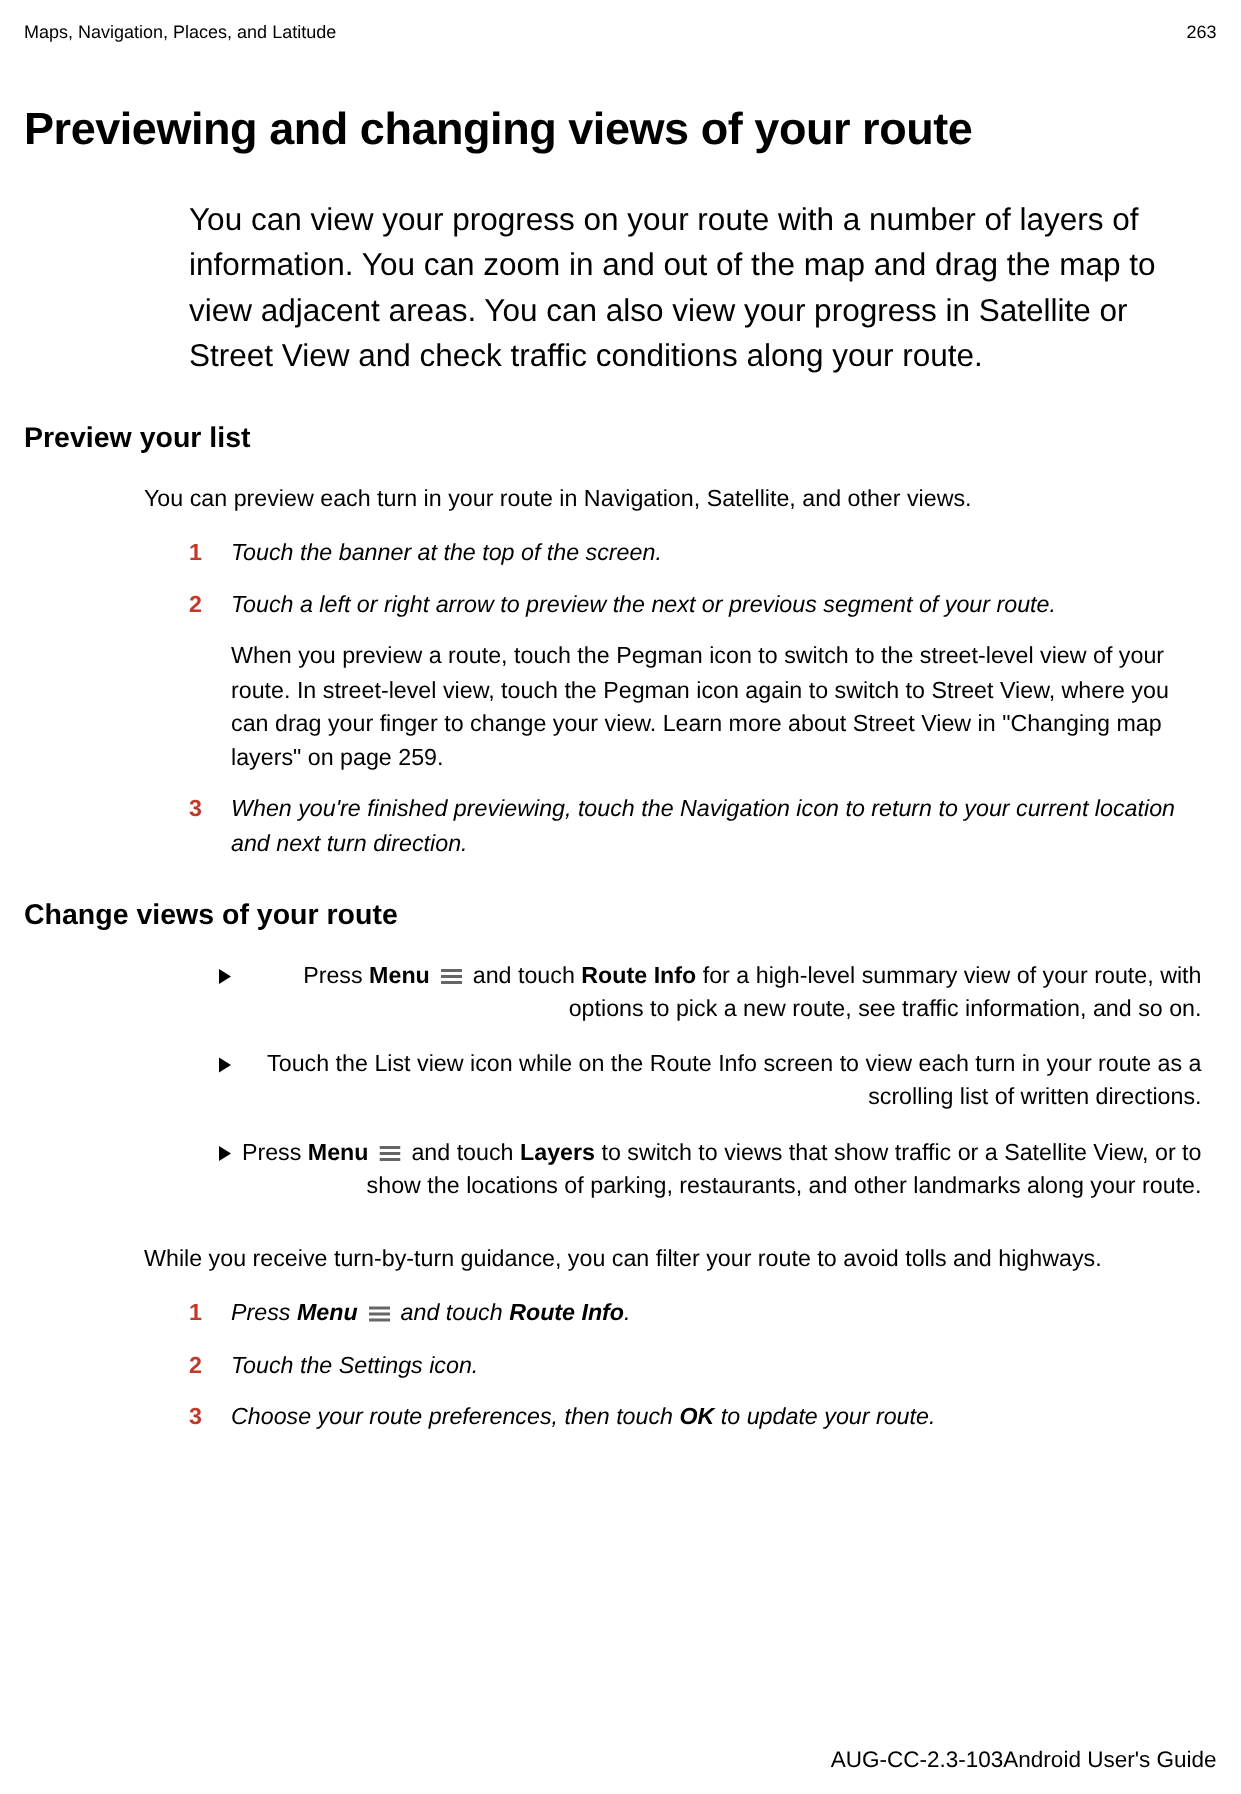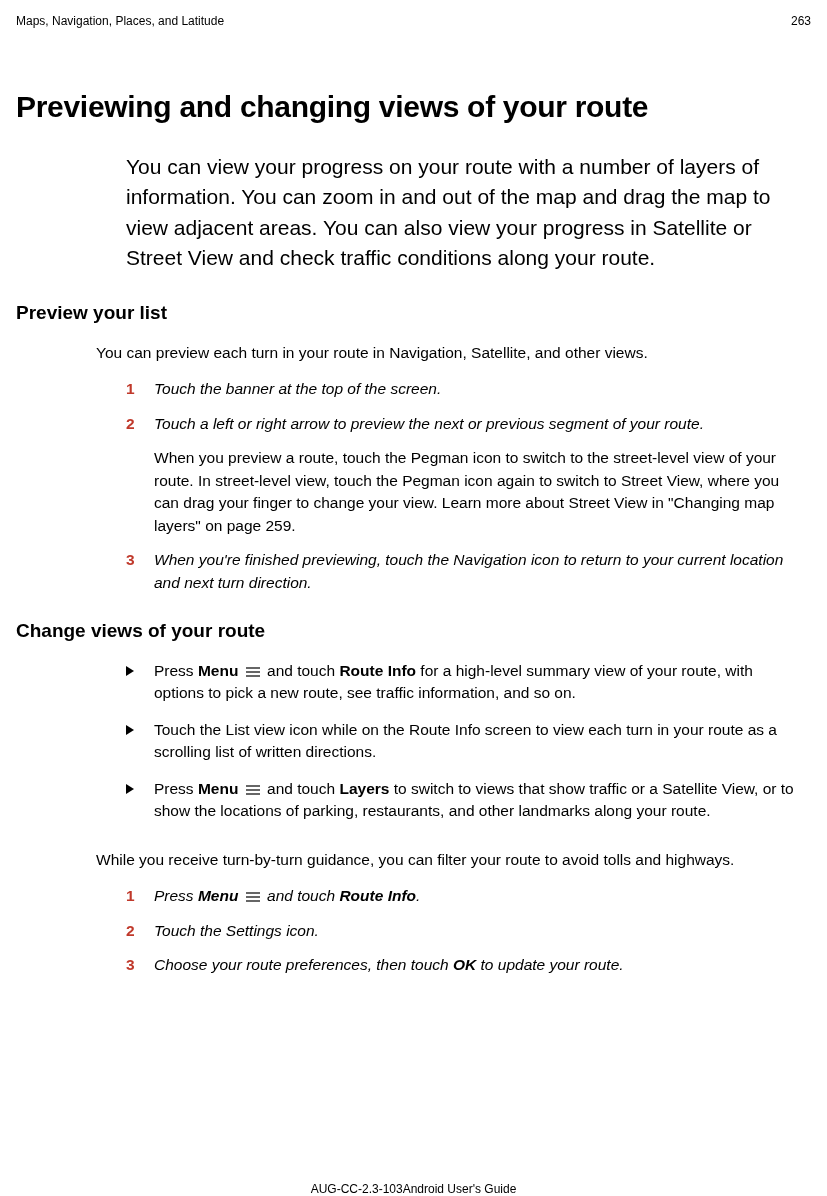--- a/index.html
+++ b/index.html
@@ -23,21 +23,21 @@
       font-size: 12px;
       font-weight: 400;
       align-items: center;
     }
     .content {
       padding: 0 16px;
     }
     .main-title {
       font-size: 30px;
       font-weight: 700;
-      margin-top: 62px;
+      margin-top: 42px;
       margin-bottom: 28px;
       letter-spacing: -0.3px;
     }
     .intro-text {
       font-size: 21px;
       line-height: 1.45;
       margin-left: 110px;
       margin-right: 10px;
       margin-bottom: 28px;
     }
@@ -79,20 +79,21 @@
       margin-left: 138px;
       margin-right: 10px;
       font-size: 15.5px;
       line-height: 1.45;
       margin-bottom: 12px;
     }
     .bullet-list {
       margin-left: 110px;
       margin-right: 10px;
       list-style: none;
+      text-align: right;
     }
     .bullet-item {
       display: flex;
       margin-bottom: 14px;
       font-size: 15.5px;
       line-height: 1.45;
     }
     .bullet-marker {
       min-width: 28px;
       flex-shrink: 0;
@@ -115,26 +116,26 @@
     .menu-icon {
       display: inline-block;
       vertical-align: middle;
       margin: 0 3px;
     }
     .menu-icon svg {
       display: block;
     }
     .footer {
       position: absolute;
-      bottom: 0;
+      bottom: 14px;
       left: 16px;
       right: 16px;
       display: flex;
-      justify-content: center;
-      font-size: 12px;
+      justify-content: flex-end;
+      font-size: 15px;
     }
     .section-block {
       margin-bottom: 26px;
     }
   </style>
 </head>
 <body>
 
 <div class="header">
   <span>Maps, Navigation, Places, and Latitude</span>

